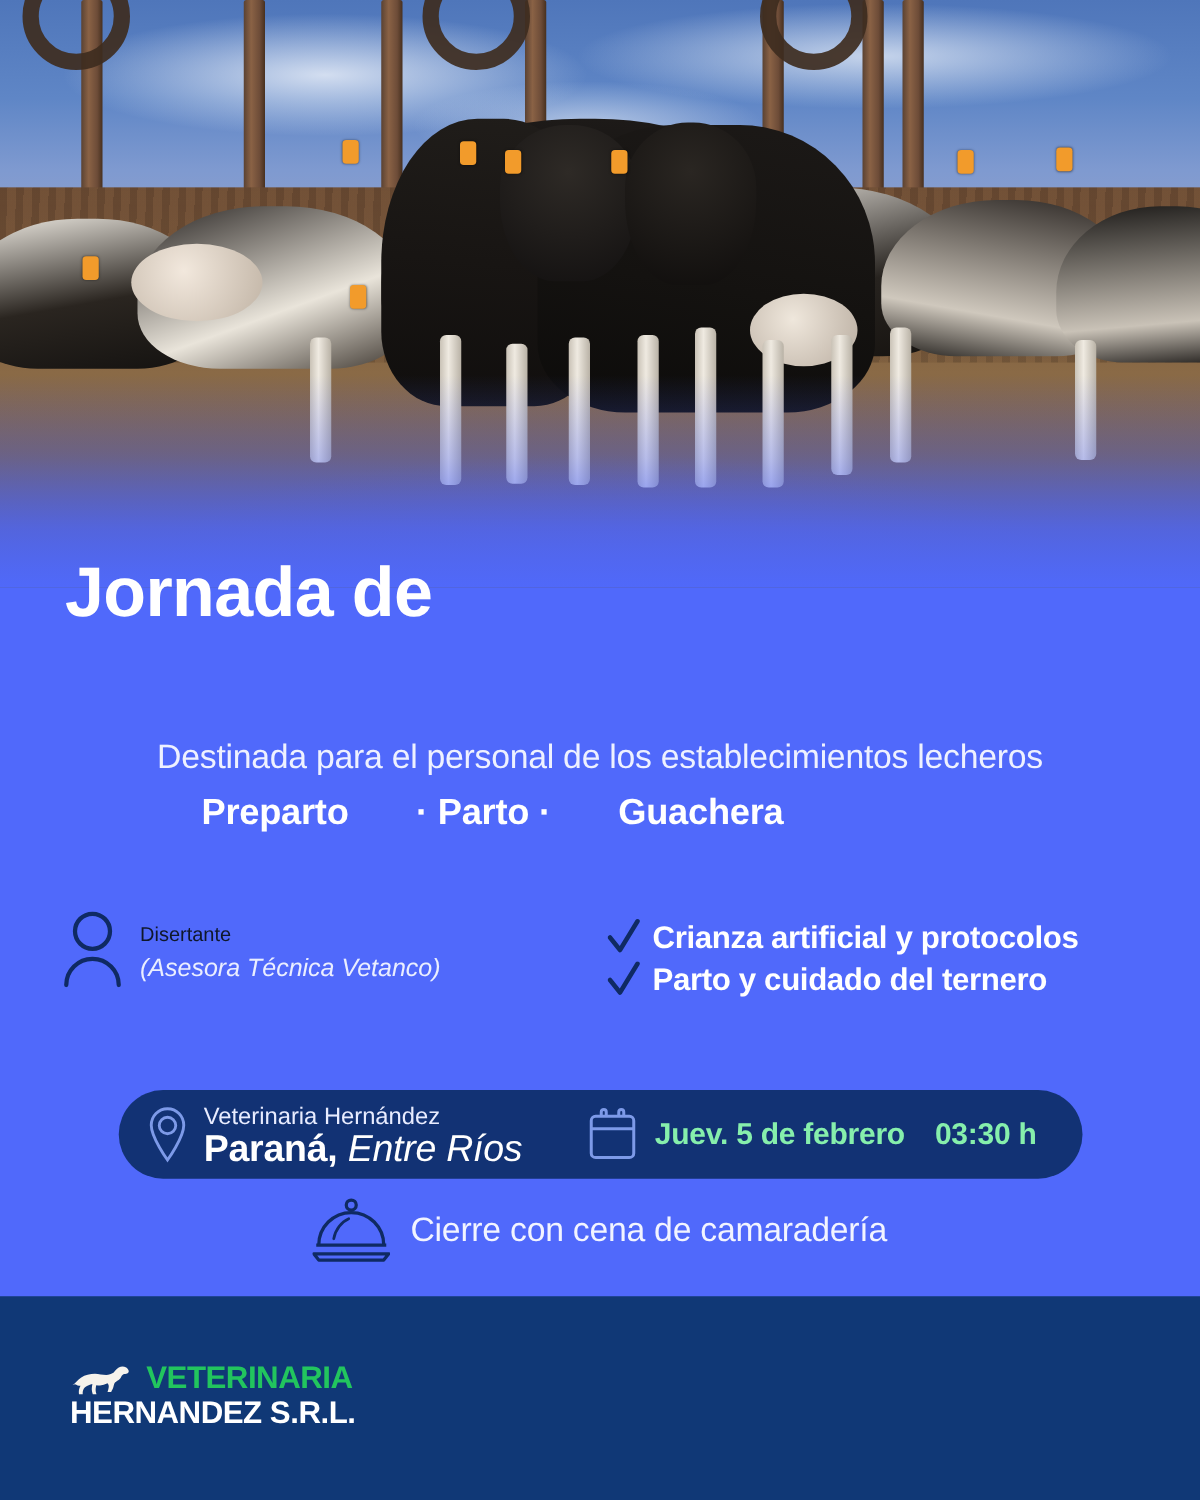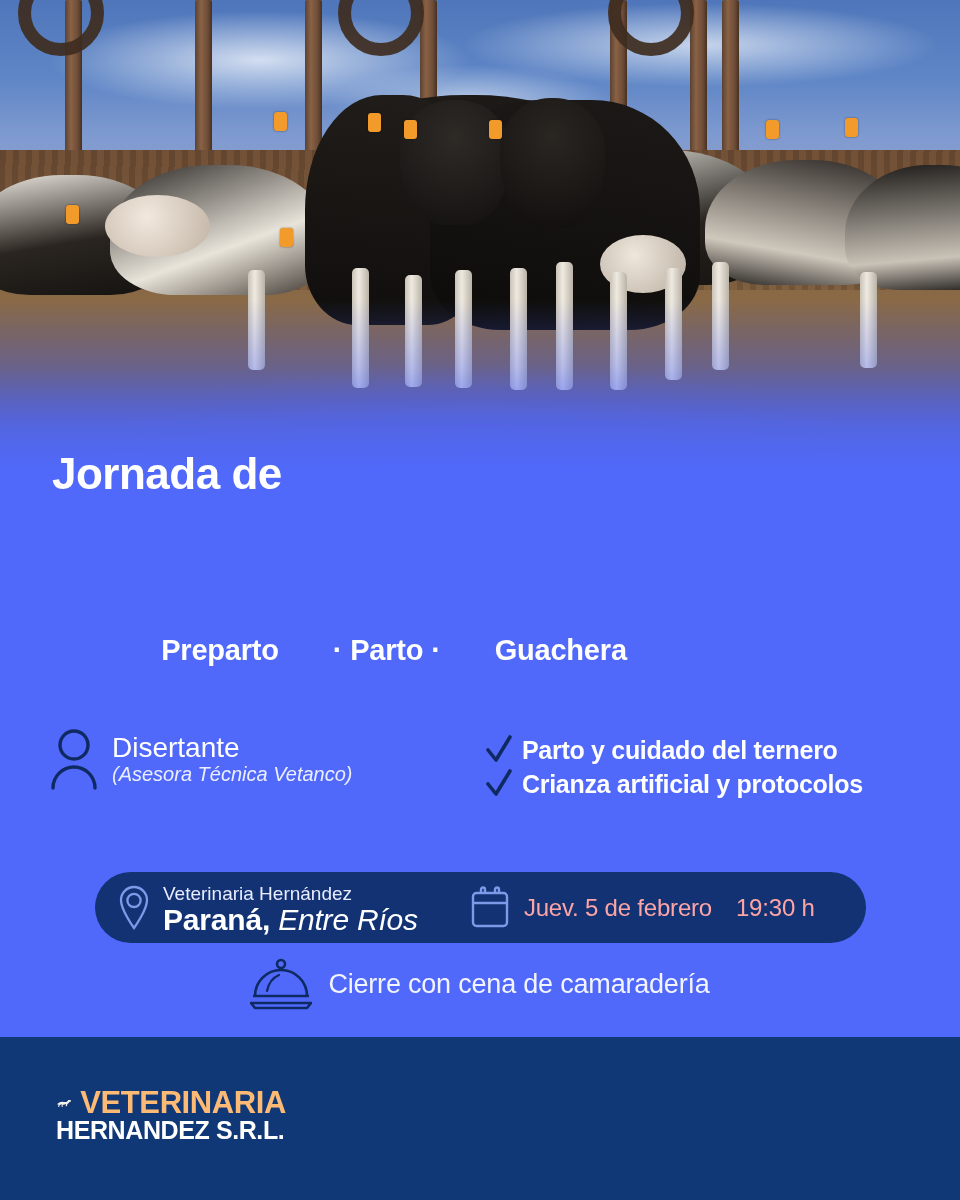--- a/index.html
+++ b/index.html
@@ -68,21 +68,21 @@
   .tag {
     position:absolute; width:13px; height:19px; border-radius:3px;
     background:#f29b2b; box-shadow:0 0 2px rgba(0,0,0,.5);
   }
 
   
   .headline {
     position:absolute; left:52px; top:437px; width:880px;
     color:#ffffff;
     font-weight:700;
-    font-size:44px;
+    font-size:56px;
     line-height:74px;
     letter-spacing:-0.5px;
   }
   .headline .l2 { display:block; }
   .subtitle {
     position:absolute; left:0; top:588px; width:960px;
     text-align:center;
     color:#eef1ff;
     font-size:27px;
     line-height:34px;
@@ -97,21 +97,21 @@
     letter-spacing:-0.2px;
   }
 
   
   .speaker {
     position:absolute; left:50px; top:728px;
     display:flex; align-items:center; gap:14px;
   }
   .person-icon { flex:0 0 auto; }
   .speaker-text { color:#ffffff; }
-  .speaker-role { font-size:28px; font-weight:400; color:#ffffff; line-height:26px; }
+  .speaker-role { font-size:16px; font-weight:400; color:#0f172a; line-height:26px; }
   .speaker-name { font-size:25px; font-weight:700; line-height:31px; letter-spacing:-0.3px; }
   .speaker-org { font-size:20px; font-style:italic; font-weight:400; color:#eaeeff; line-height:26px; }
 
   .checks {
     position:absolute; left:486px; top:735px;
     display:flex; flex-direction:column; gap:4px;
   }
   .check-row { display:flex; align-items:center; gap:10px; }
   .check-row span {
     color:#ffffff; font-size:25px; font-weight:700; letter-spacing:-0.3px;
@@ -125,21 +125,21 @@
     border-radius:36px;
     display:flex; align-items:center;
   }
   .pill-place { display:flex; align-items:center; gap:12px; margin-left:22px;justify-content:flex-end; }
   .pill-place-text { color:#ffffff; }
   .place-line1 { font-size:19px; font-weight:400; color:#e8ecff; line-height:24px; }
   .place-line2 { font-size:30px; font-weight:700; line-height:28px; letter-spacing:-0.2px; }
   .place-line2 em { font-weight:400; font-style:italic; }
   .pill-date { display:flex; align-items:center; gap:14px; margin-left:52px; }
   .pill-date-text {
-    color:#fca5a5; font-size:24px; font-weight:400; letter-spacing:-0.2px;
+    color:#86efac; font-size:24px; font-weight:700; letter-spacing:-0.2px;
     display:flex; gap:24px;
   }
 
   
   .dinner {
     position:absolute; left:0; top:958px; width:960px;
     display:flex; align-items:center; justify-content:center; gap:16px;
   }
   .dinner span {
     color:#f2f4ff; font-size:27px; font-weight:400; letter-spacing:-0.2px;
@@ -152,21 +152,21 @@
   }
   .footer-inner {
     position:absolute; left:0; top:0; width:960px; height:163px;
     display:flex; align-items:center;
   }
 
   
   .vh-logo { position:absolute; left:56px; top:52px; width:230px; }
   .vh-l1 { display:flex; align-items:center; gap:7px; }
   .vh-word {
-    color:#fdba74; font-weight:700; font-size:31px; line-height:27px;
+    color:#22c55e; font-weight:700; font-size:25px; line-height:27px;
     letter-spacing:-0.4px; white-space:nowrap;
   }
   .vh-word2 {
     color:#ffffff; font-weight:700; font-size:25px; line-height:29px;
     letter-spacing:-0.4px; white-space:nowrap;
   }
 </style>
 </head>
 <body>
 
@@ -226,20 +226,21 @@
     <div class="cow-leg" style="left:248px; top:270px; height:100px;"></div>
     <div class="cow-leg" style="left:860px; top:272px; height:96px;"></div>
 
     <div class="hero-bluewash"></div>
   </div>
 
   <div class="headline">
     <span>Jornada de</span>
   </div>
 
+  <div class="subtitle">Destinada para el personal de los establecimientos lecheros</div>
 
   <div class="topics">
     <span>Preparto</span>
     <span>· Parto ·</span>
     <span>Guachera</span>
   </div>
 
   <div class="speaker">
     <span class="person-icon">
       <svg width="48" height="62" viewBox="0 0 48 62" fill="none">
@@ -251,27 +252,27 @@
       <div class="speaker-role">Disertante</div>
       <div class="speaker-org">(Asesora Técnica Vetanco)</div>
     </div>
   </div>
 
   <div class="checks">
     <div class="check-row">
       <svg width="26" height="30" viewBox="0 0 26 30">
         <path d="M2 15 L10 25 L24 2" stroke="#0f2a63" stroke-width="3.6" fill="none" stroke-linecap="round" stroke-linejoin="round"></path>
       </svg>
-      <span>Parto y cuidado del ternero</span>
+      <span>Crianza artificial y protocolos</span>
     </div>
     <div class="check-row">
       <svg width="26" height="30" viewBox="0 0 26 30">
         <path d="M2 15 L10 25 L24 2" stroke="#0f2a63" stroke-width="3.6" fill="none" stroke-linecap="round" stroke-linejoin="round"></path>
       </svg>
-      <span>Crianza artificial y protocolos</span>
+      <span>Parto y cuidado del ternero</span>
     </div>
   </div>
 
   <div class="pill">
     <div class="pill-place">
       <svg width="34" height="46" viewBox="0 0 34 46">
         <path d="M17 2C9.8 2 4 7.9 4 15.2 4 25 17 43 17 43S30 25 30 15.2C30 7.9 24.2 2 17 2z" stroke="#7d9ae8" stroke-width="2.3" fill="none"></path>
         <circle cx="17" cy="15.4" r="6.6" stroke="#7d9ae8" stroke-width="2.3" fill="none"></circle>
       </svg>
       <div class="pill-place-text">
@@ -281,21 +282,21 @@
     </div>
     <div class="pill-date">
       <svg width="40" height="44" viewBox="0 0 40 44">
         <rect x="3" y="7" width="34" height="33" rx="3.5" stroke="#7d9ae8" stroke-width="2.4" fill="none"></rect>
         <line x1="3" y1="17" x2="37" y2="17" stroke="#7d9ae8" stroke-width="2.4"></line>
         <path d="M11 7V3.5a2 2 0 1 1 4 0V7" stroke="#7d9ae8" stroke-width="2.4" fill="none"></path>
         <path d="M25 7V3.5a2 2 0 1 1 4 0V7" stroke="#7d9ae8" stroke-width="2.4" fill="none"></path>
       </svg>
       <div class="pill-date-text">
         <span>Juev. 5 de febrero</span>
-        <span>19:30 h</span>
+        <span>03:30 h</span>
       </div>
     </div>
   </div>
 
   <div class="dinner">
     <svg width="62" height="52" viewBox="0 0 62 52">
       <circle cx="31" cy="6" r="4" stroke="#0f2a63" stroke-width="2.6" fill="none"></circle>
       <path d="M5 38C5 23.6 16.6 12 31 12s26 11.6 26 26" stroke="#0f2a63" stroke-width="2.6" fill="none"></path>
       <path d="M17 33c1.4-7.5 6.2-13.5 12-16" stroke="#0f2a63" stroke-width="2.2" fill="none" stroke-linecap="round"></path>
       <line x1="3" y1="38" x2="59" y2="38" stroke="#0f2a63" stroke-width="2.6"></line>

